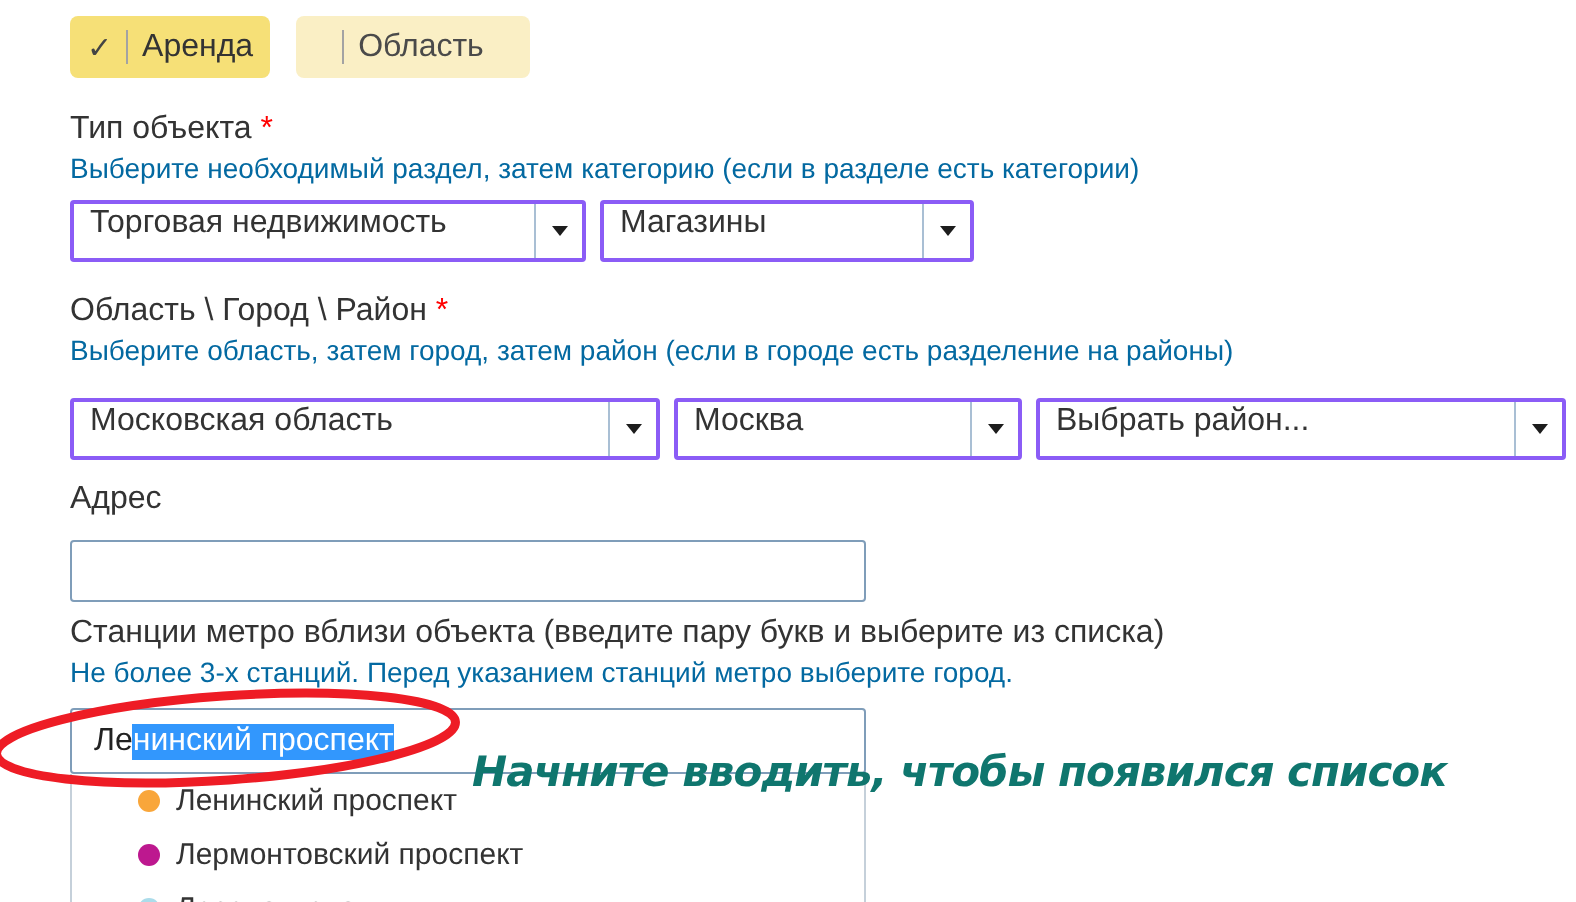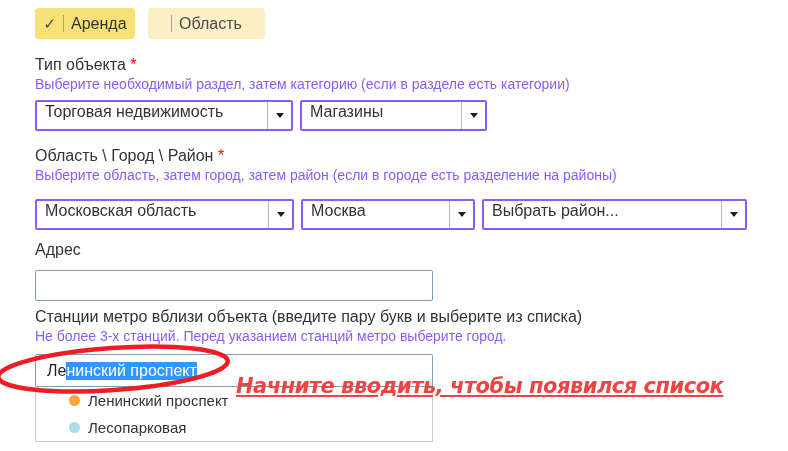--- a/index.html
+++ b/index.html
@@ -12,21 +12,21 @@
   .tab { height:31px; display:flex; align-items:center; justify-content:center;
     border-radius:4px; font-size:16px; color:#333; cursor:pointer; }
   .tab-active { width:100px; background:#f6e077; }
   .tab-inactive { width:117px; background:#faefc5; color:#4a4a4a; }
   .tab .check { font-size:15px; color:#444; margin-right:7px; }
   .tab .tab-divider { width:1px; height:17px; background:#a3a3a3; margin-right:7px; }
 
   
   .field-label { font-size:16px; line-height:18px; color:#333; margin-bottom:2px; }
   .req { color:#f00; }
-  .field-hint { font-size:14px; line-height:17px; color:#8b5cf6; }
+  .field-hint { font-size:14px; line-height:17px; color:#0369a1; }
 
   .select-row { display:flex; gap:7px; }
 
   
   .select { position:relative; height:31px; background:#fff;
     border:2px solid #8b5cf6; border-radius:2px; display:flex; align-items:center;
     padding:0 30px 7px 8px; font-size:16px; color:#333; cursor:default; }
   .select-btn { position:absolute; top:0; right:0; bottom:0; width:24px;
     border-left:1px solid #a9bfd4; display:flex; align-items:center; justify-content:center; }
   .select-arrow { width:0; height:0; border-left:4px solid transparent;
@@ -103,21 +103,21 @@
     </div>
   </div>
 
   <div class="sec-loc">
     <div class="field-label">
       <span>Область \ Город \ Район</span>
       <span class="req">*</span>
     </div>
     <div class="field-hint">Выберите область, затем город, затем район (если в городе есть разделение на районы)</div>
     <div class="select-row">
-      <div class="select" style="width:259px">
+      <div class="select" style="width:295px">
         <span>Московская область</span>
         <span class="select-btn">
             <span class="select-arrow"></span>
           </span>
       </div>
       <div class="select" style="width:174px">
         <span>Москва</span>
         <span class="select-btn">
             <span class="select-arrow"></span>
           </span>
@@ -143,25 +143,29 @@
     <div class="metro-input">
       <span>Ле</span><span class="sel-text" style="background-color: rgb(50, 151, 253);">нинский проспект</span>
     </div>
 
     <div class="suggest">
       <div class="suggest-item">
         <span class="dot" style="background-color: rgb(249, 166, 58);"></span>
         <span>Ленинский проспект</span>
       </div>
       <div class="suggest-item">
+        <span class="dot" style="background-color: rgb(189, 24, 143);"></span>
+        <span>Лермонтовский проспект</span>
+      </div>
+      <div class="suggest-item">
         <span class="dot" style="background-color: rgb(171, 220, 234);"></span>
         <span>Лесопарковая</span>
       </div>
     </div>
 
     <svg class="ellipse-svg" viewBox="0 0 268 58">
       <ellipse cx="113" cy="28" rx="115" ry="21" fill="none" stroke-width="4.5" stroke-linecap="round" transform="rotate(-4 113 28)" style="stroke: rgb(238, 28, 37);"></ellipse>
     </svg>
 
-    <div class="annotation" style="color: #ef4444; text-decoration: underline;">Начните вводить, чтобы появился список</div>
+    <div class="annotation" style="color: #0f766e;">Начните вводить, чтобы появился список</div>
   </div>
 
 </div>
 
 </body></html>

